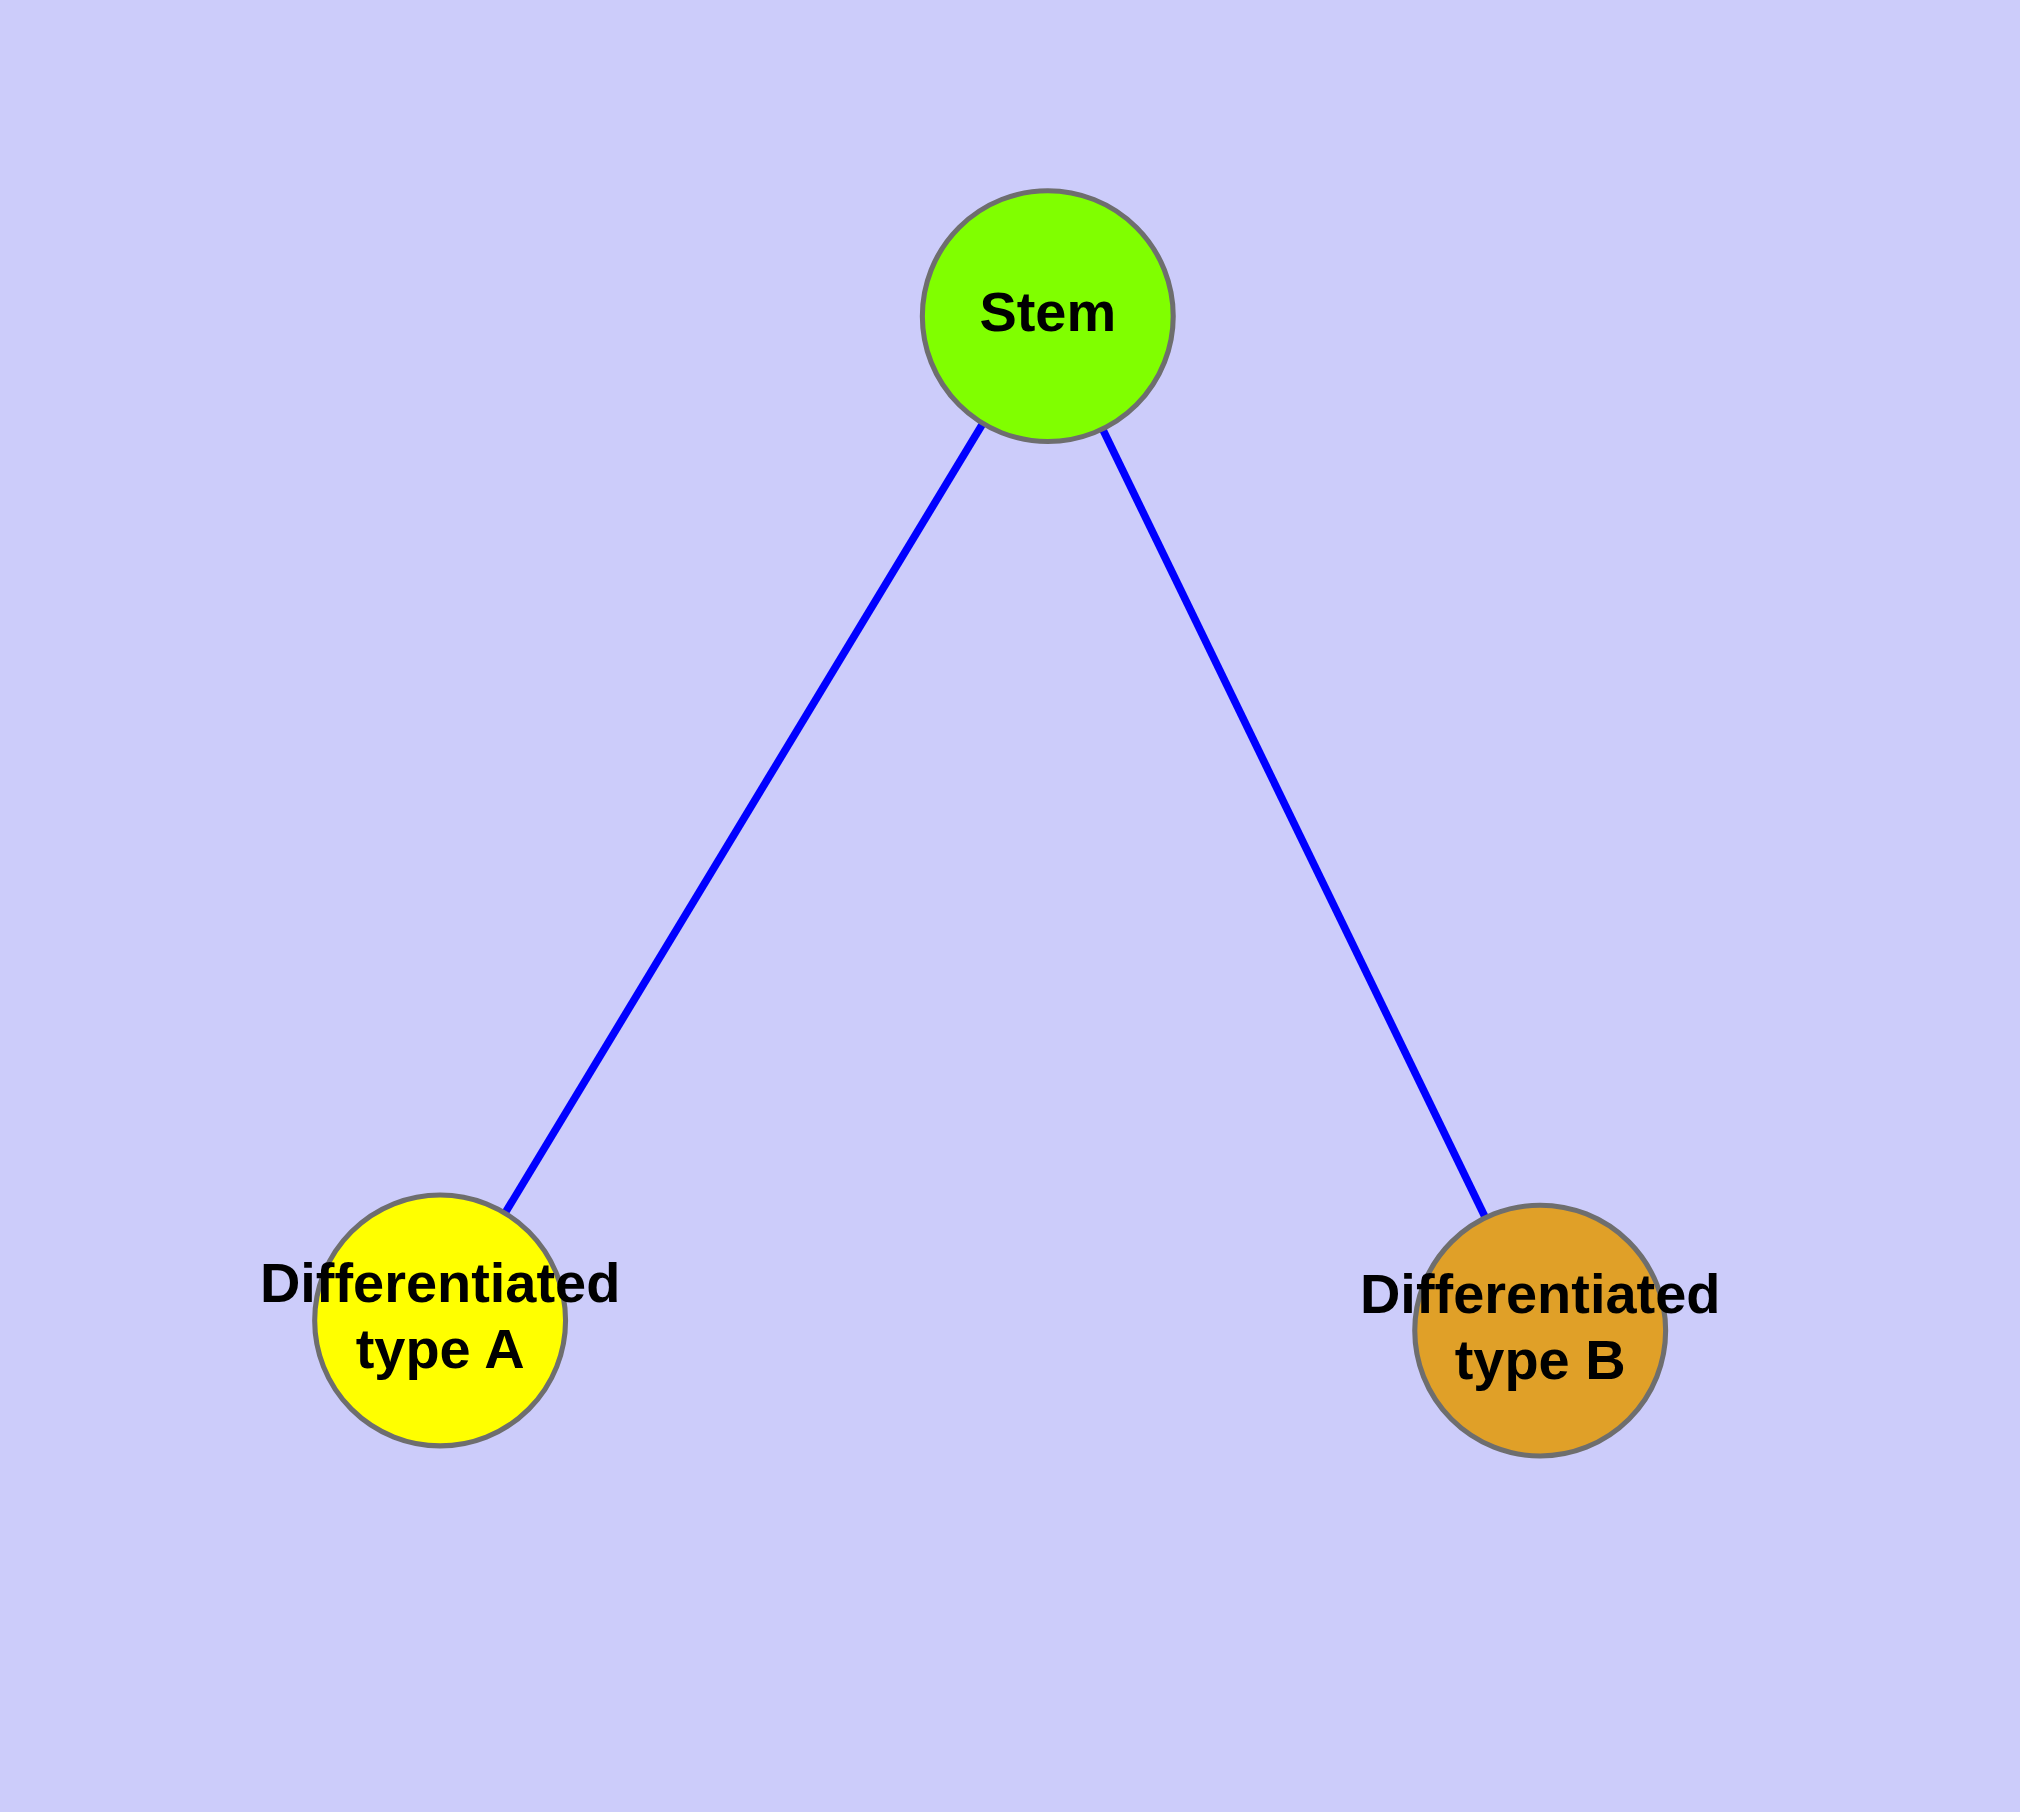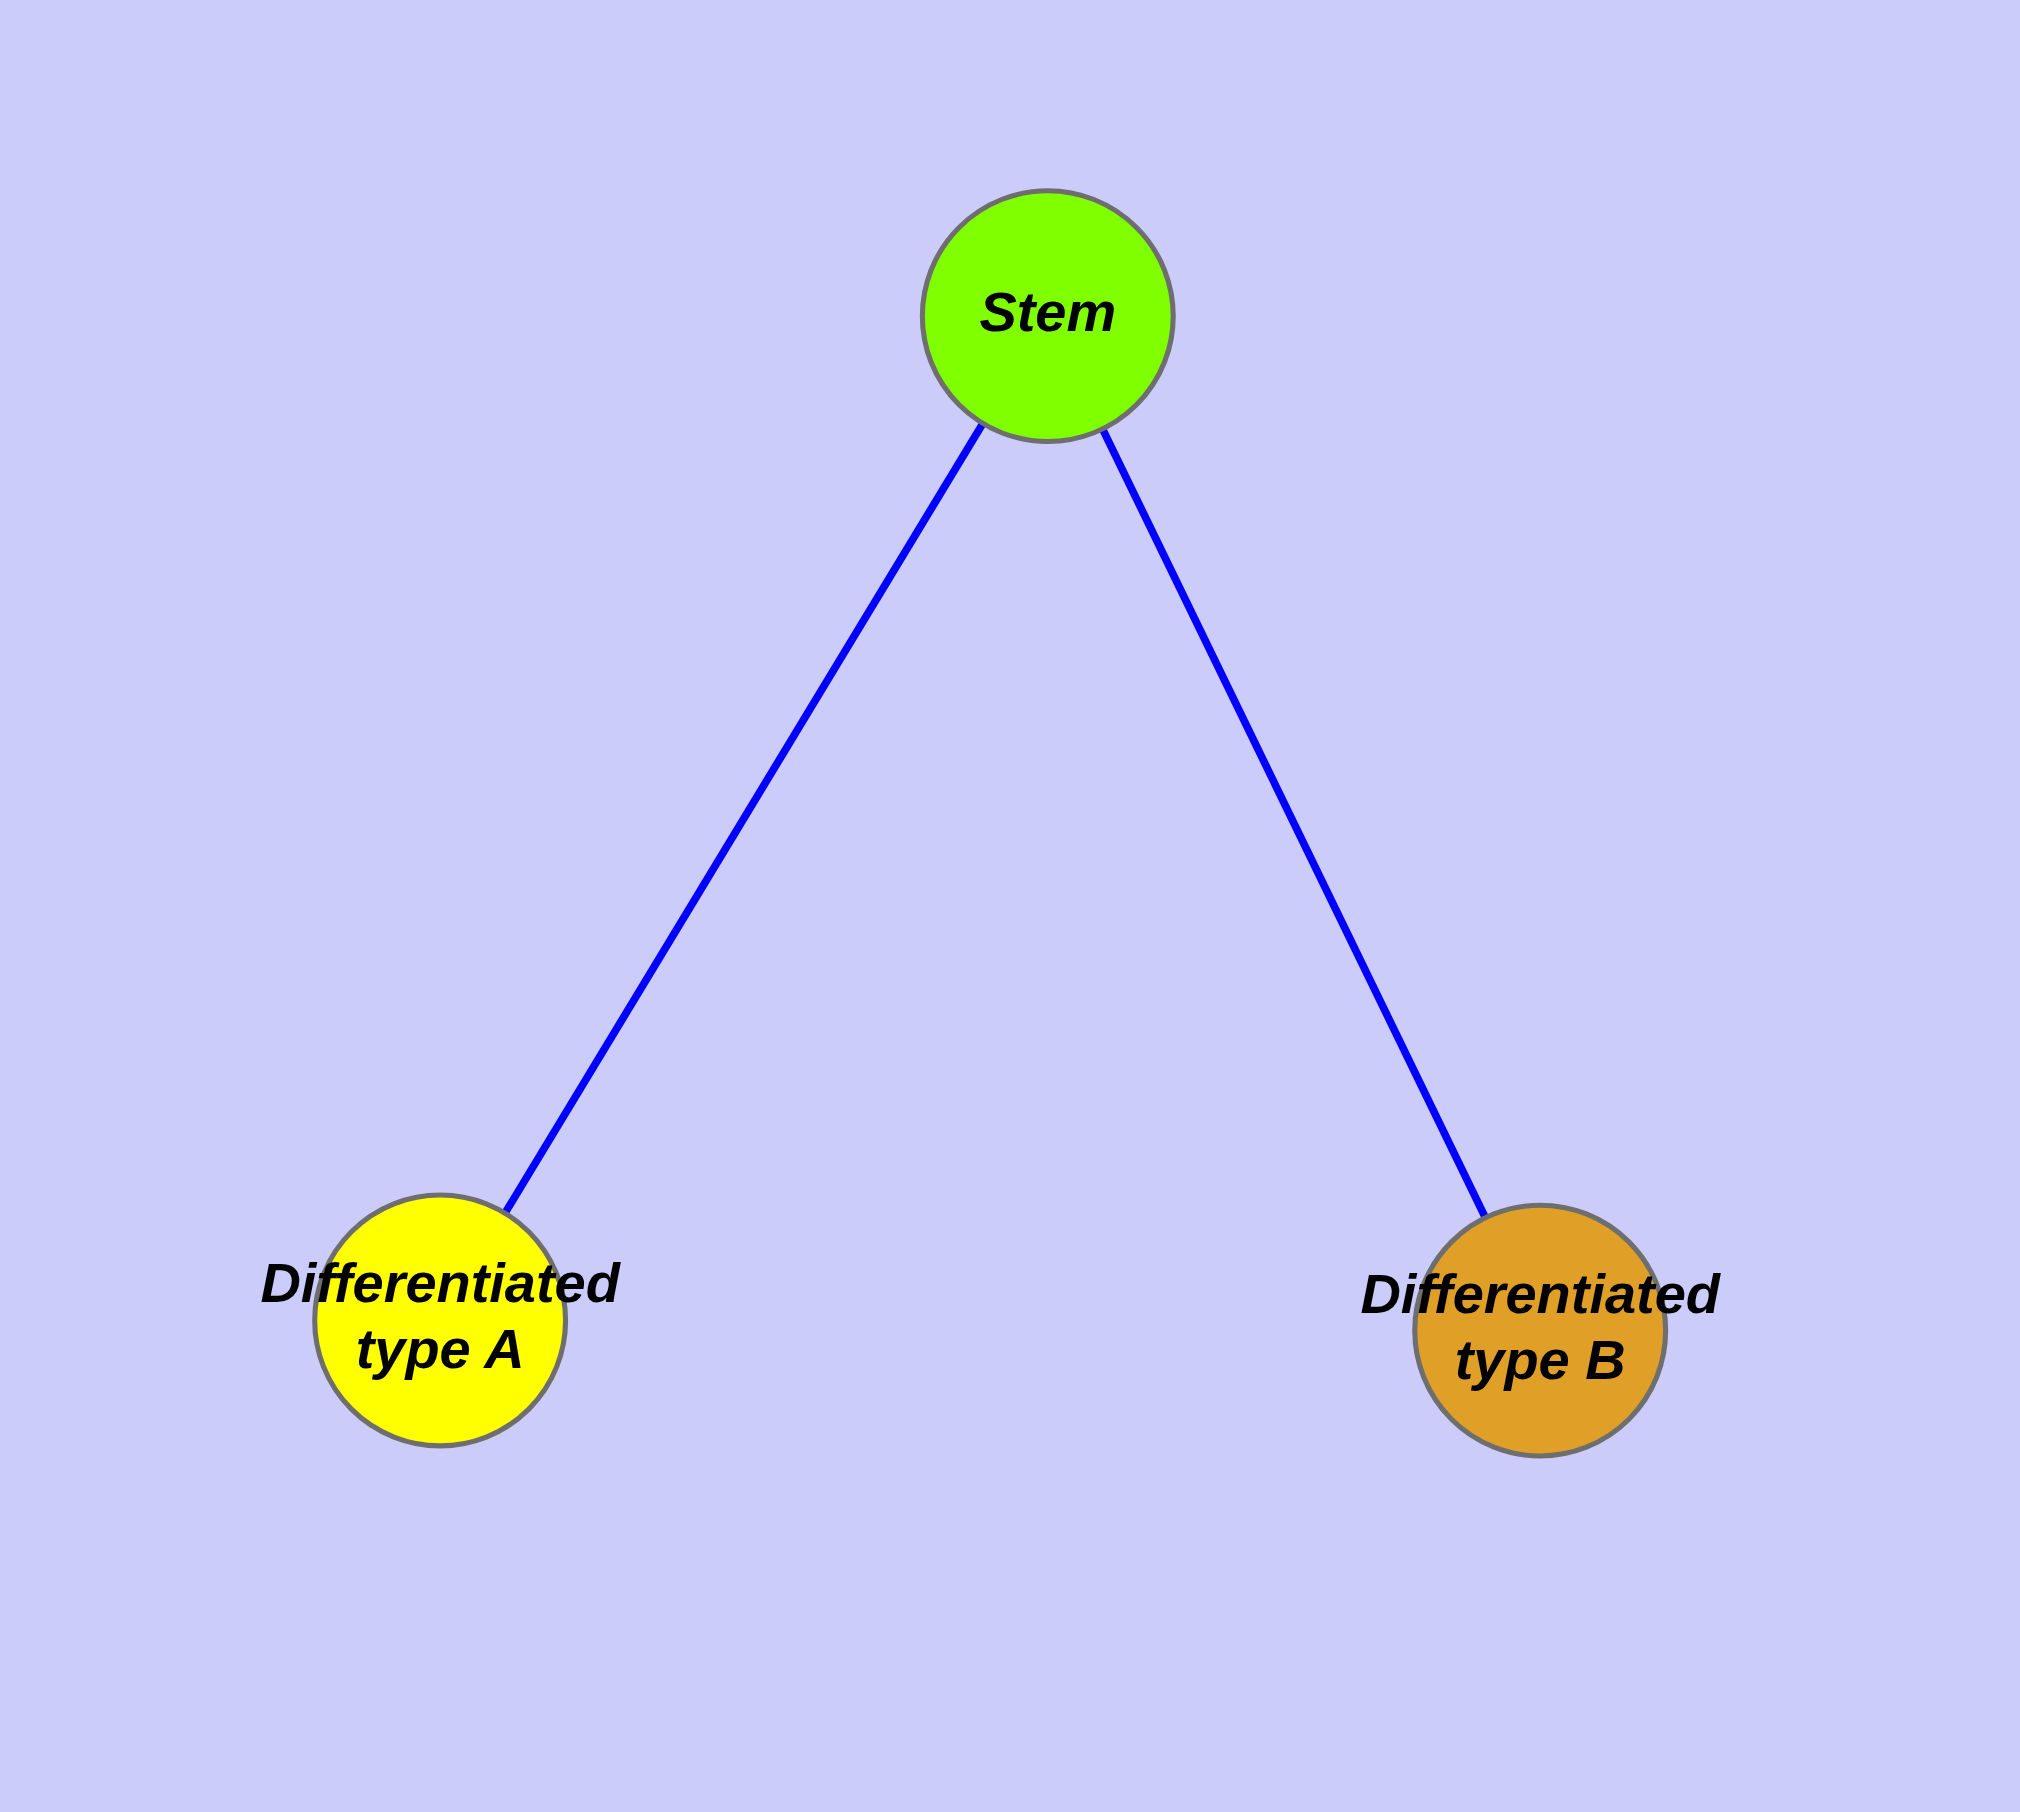--- a/index.html
+++ b/index.html
@@ -34,21 +34,21 @@
     line-height: 1.18;
     fill: #000000;
     text-anchor: middle;
     dominant-baseline: middle;
     white-space: pre;
   }
 </style>
 </head>
 <body style="width: 2021px; height: 1812px;">
 
-<div id="canvas" style="width: 2021px; height: 1812px; background: rgb(204, 204, 250); font-style: italic;">
+<div id="canvas" style="width: 2021px; height: 1812px; background: rgb(204, 204, 250);">
   <svg id="graph-svg" viewBox="0 0 2384 2138" xmlns="http://www.w3.org/2000/svg" style="width: 2021px; height: 1812px;">
 
     <g>
       <line x1="1236" y1="373" x2="519" y2="1558" stroke="#0000ff" stroke-width="9" stroke-linecap="butt"></line>
       <line x1="1236" y1="373" x2="1817" y2="1570" stroke="#0000ff" stroke-width="9" stroke-linecap="butt"></line>
     </g>
 
     <g>
 
       <g>

